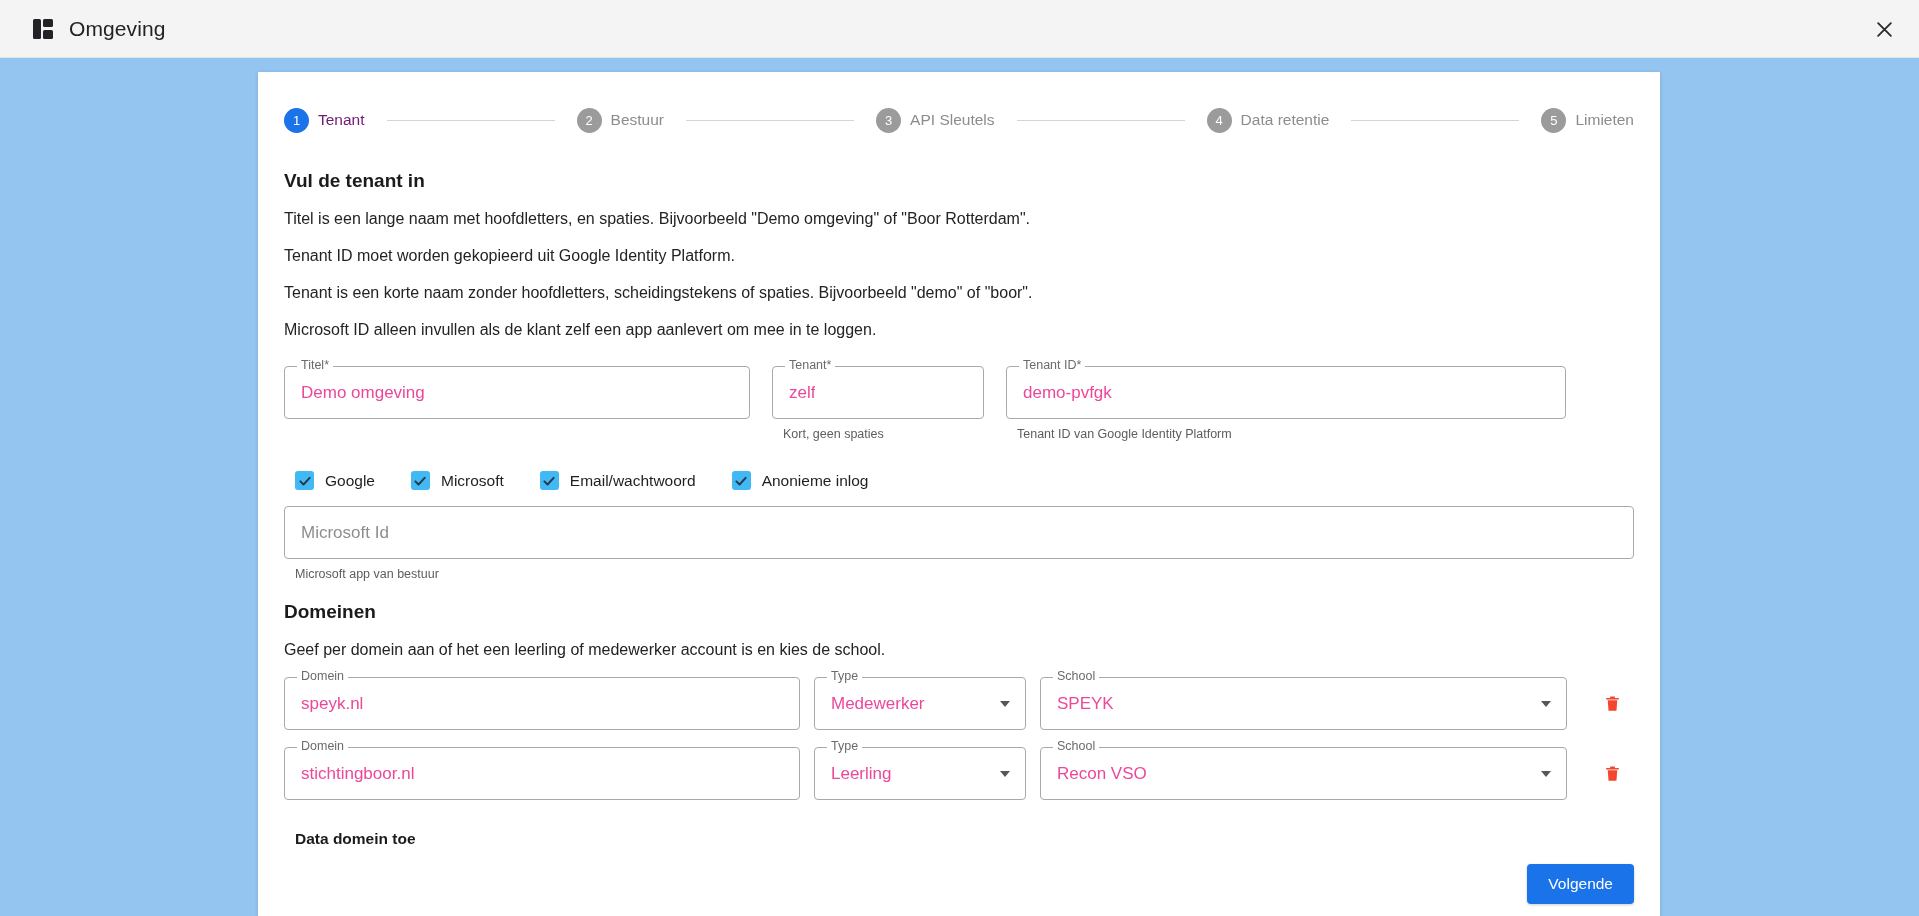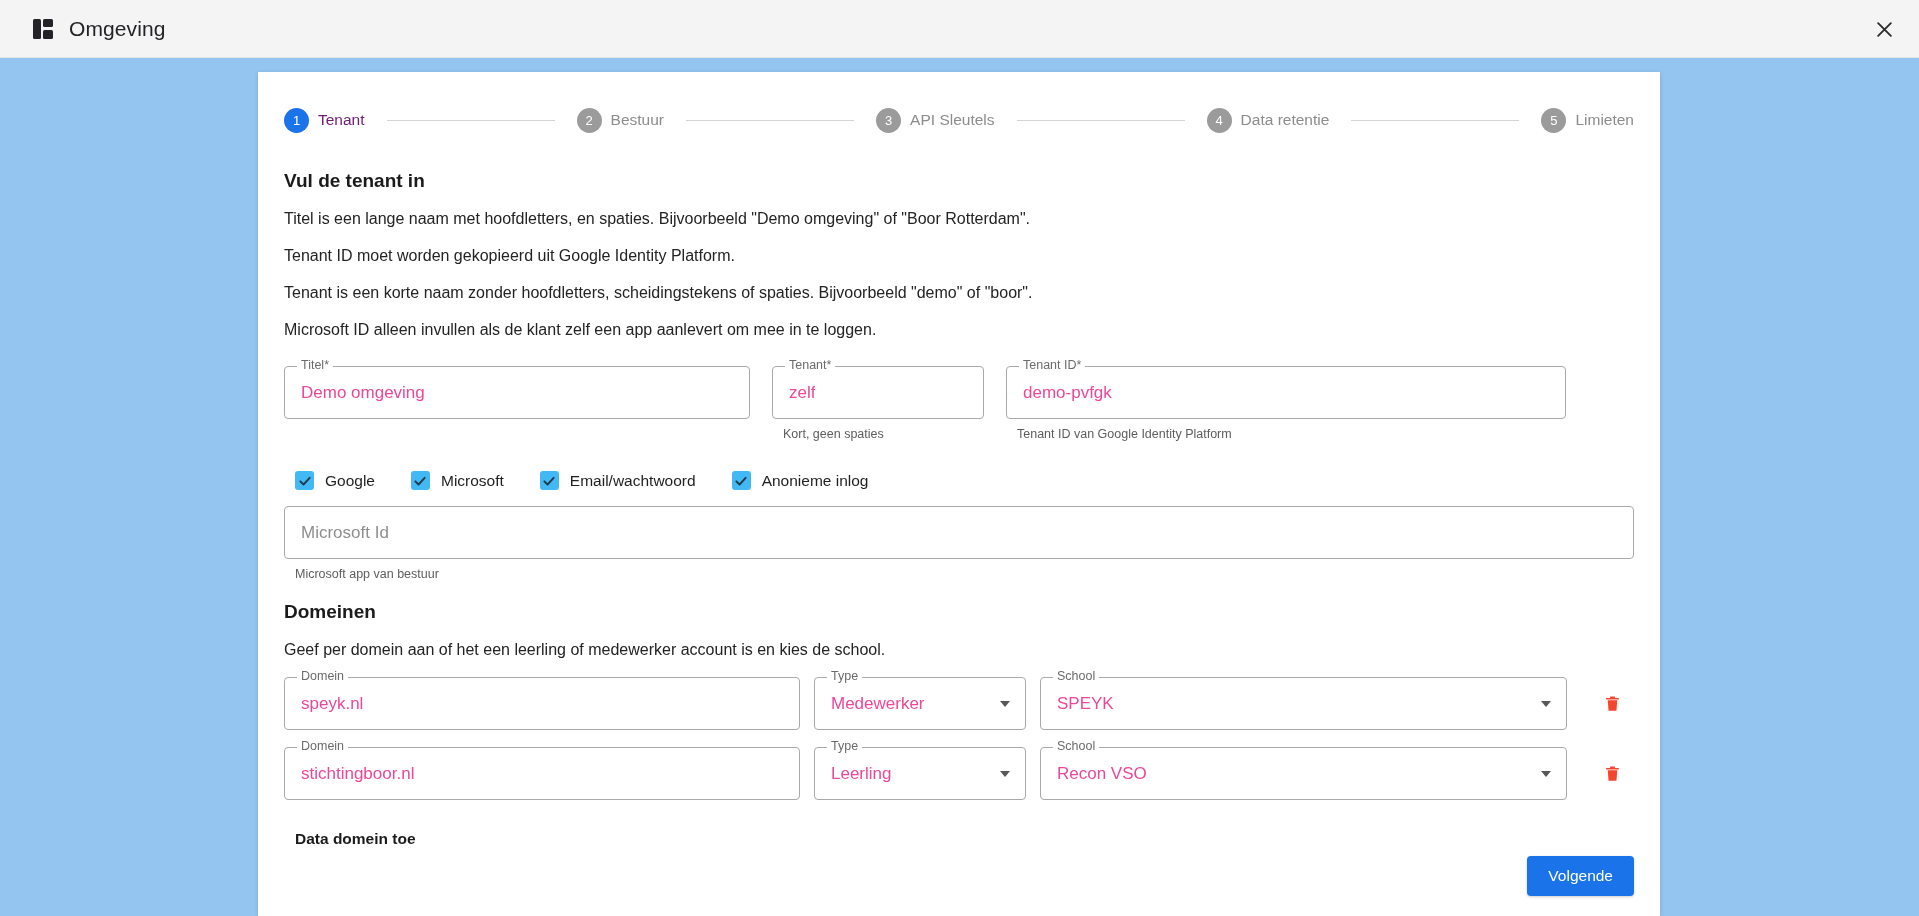--- a/index.html
+++ b/index.html
@@ -137,21 +137,21 @@
   .trash svg { width: 19px; height: 19px; }
 
   .addlink {
     margin-top: 30px; margin-left: 11px;
     font-size: 15.5px; font-weight: bold; color: #1b1b1b;
     cursor: pointer; display: inline-block;
   }
 
   
   .footer {
-    position: absolute; right: 26px; bottom: 20px;
+    position: absolute; right: 26px; bottom: 12px;
   }
   .primary-btn {
     background: #1a73e8; color: #fff;
     border: none; border-radius: 4px;
     font-size: 15.5px;
     padding: 11px 21px;
     cursor: pointer;
     font-family: "Liberation Sans", sans-serif;
     box-shadow: 0 1px 3px rgba(0,0,0,.2);
   }

